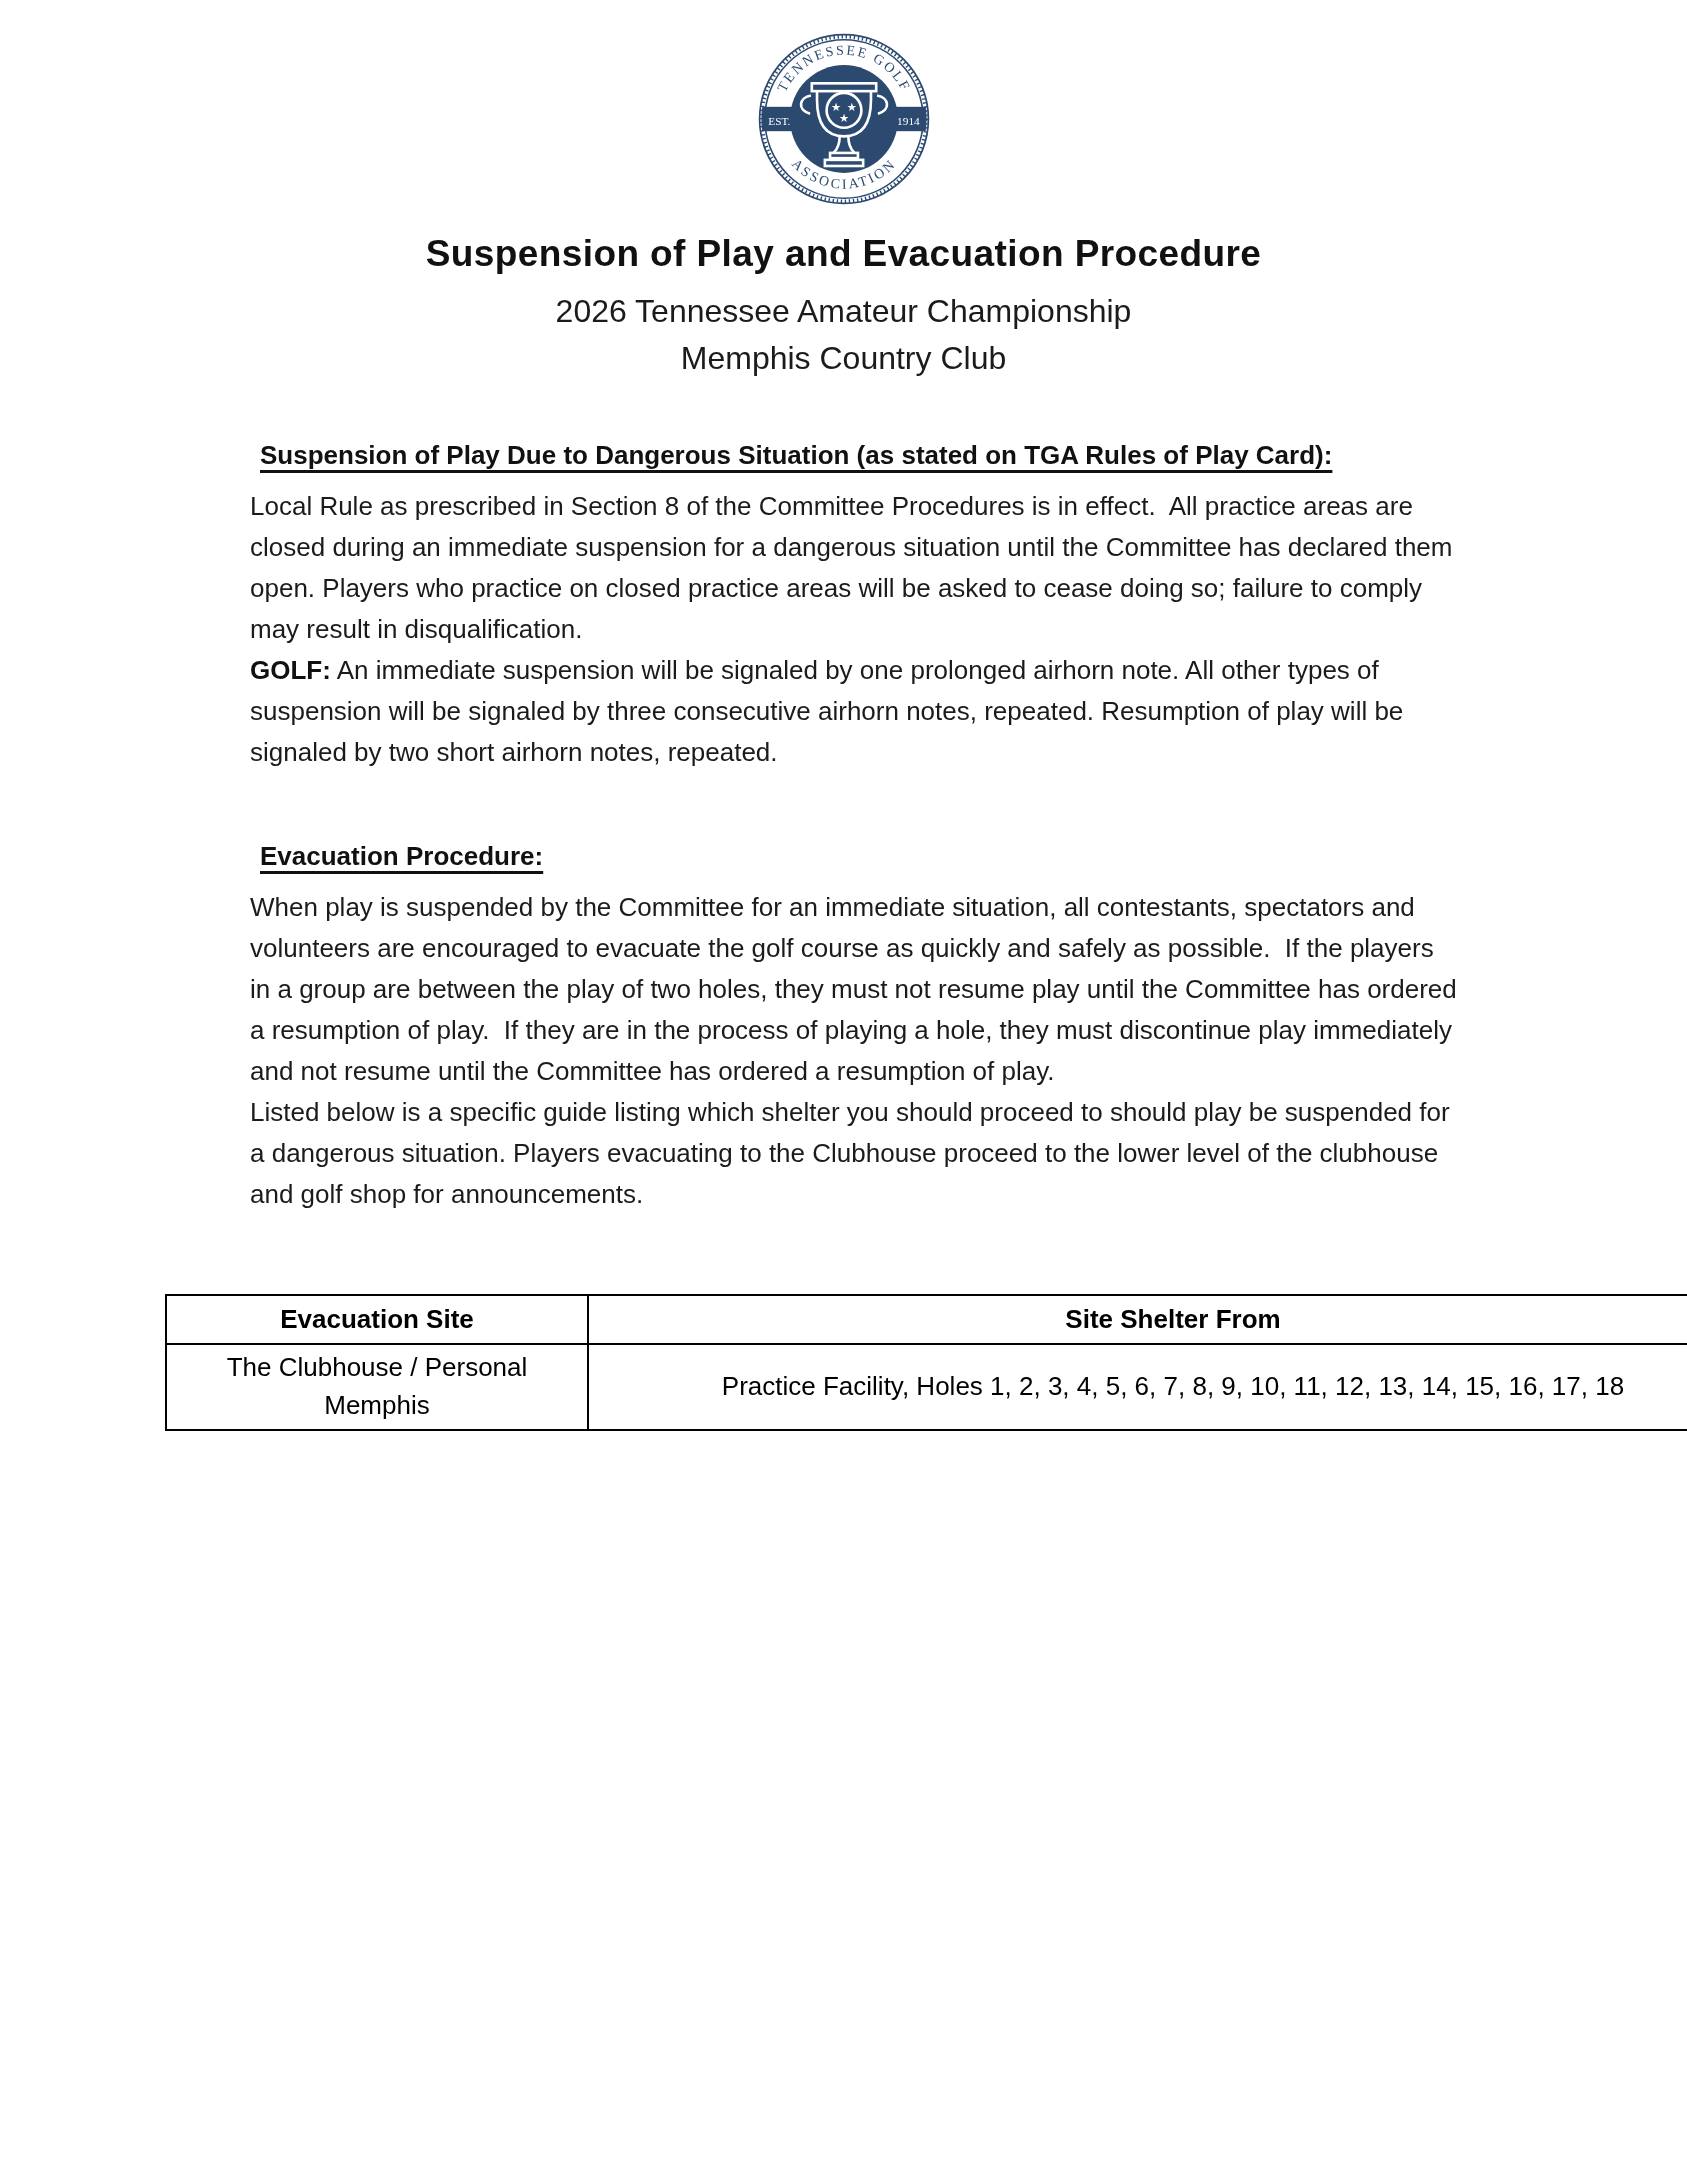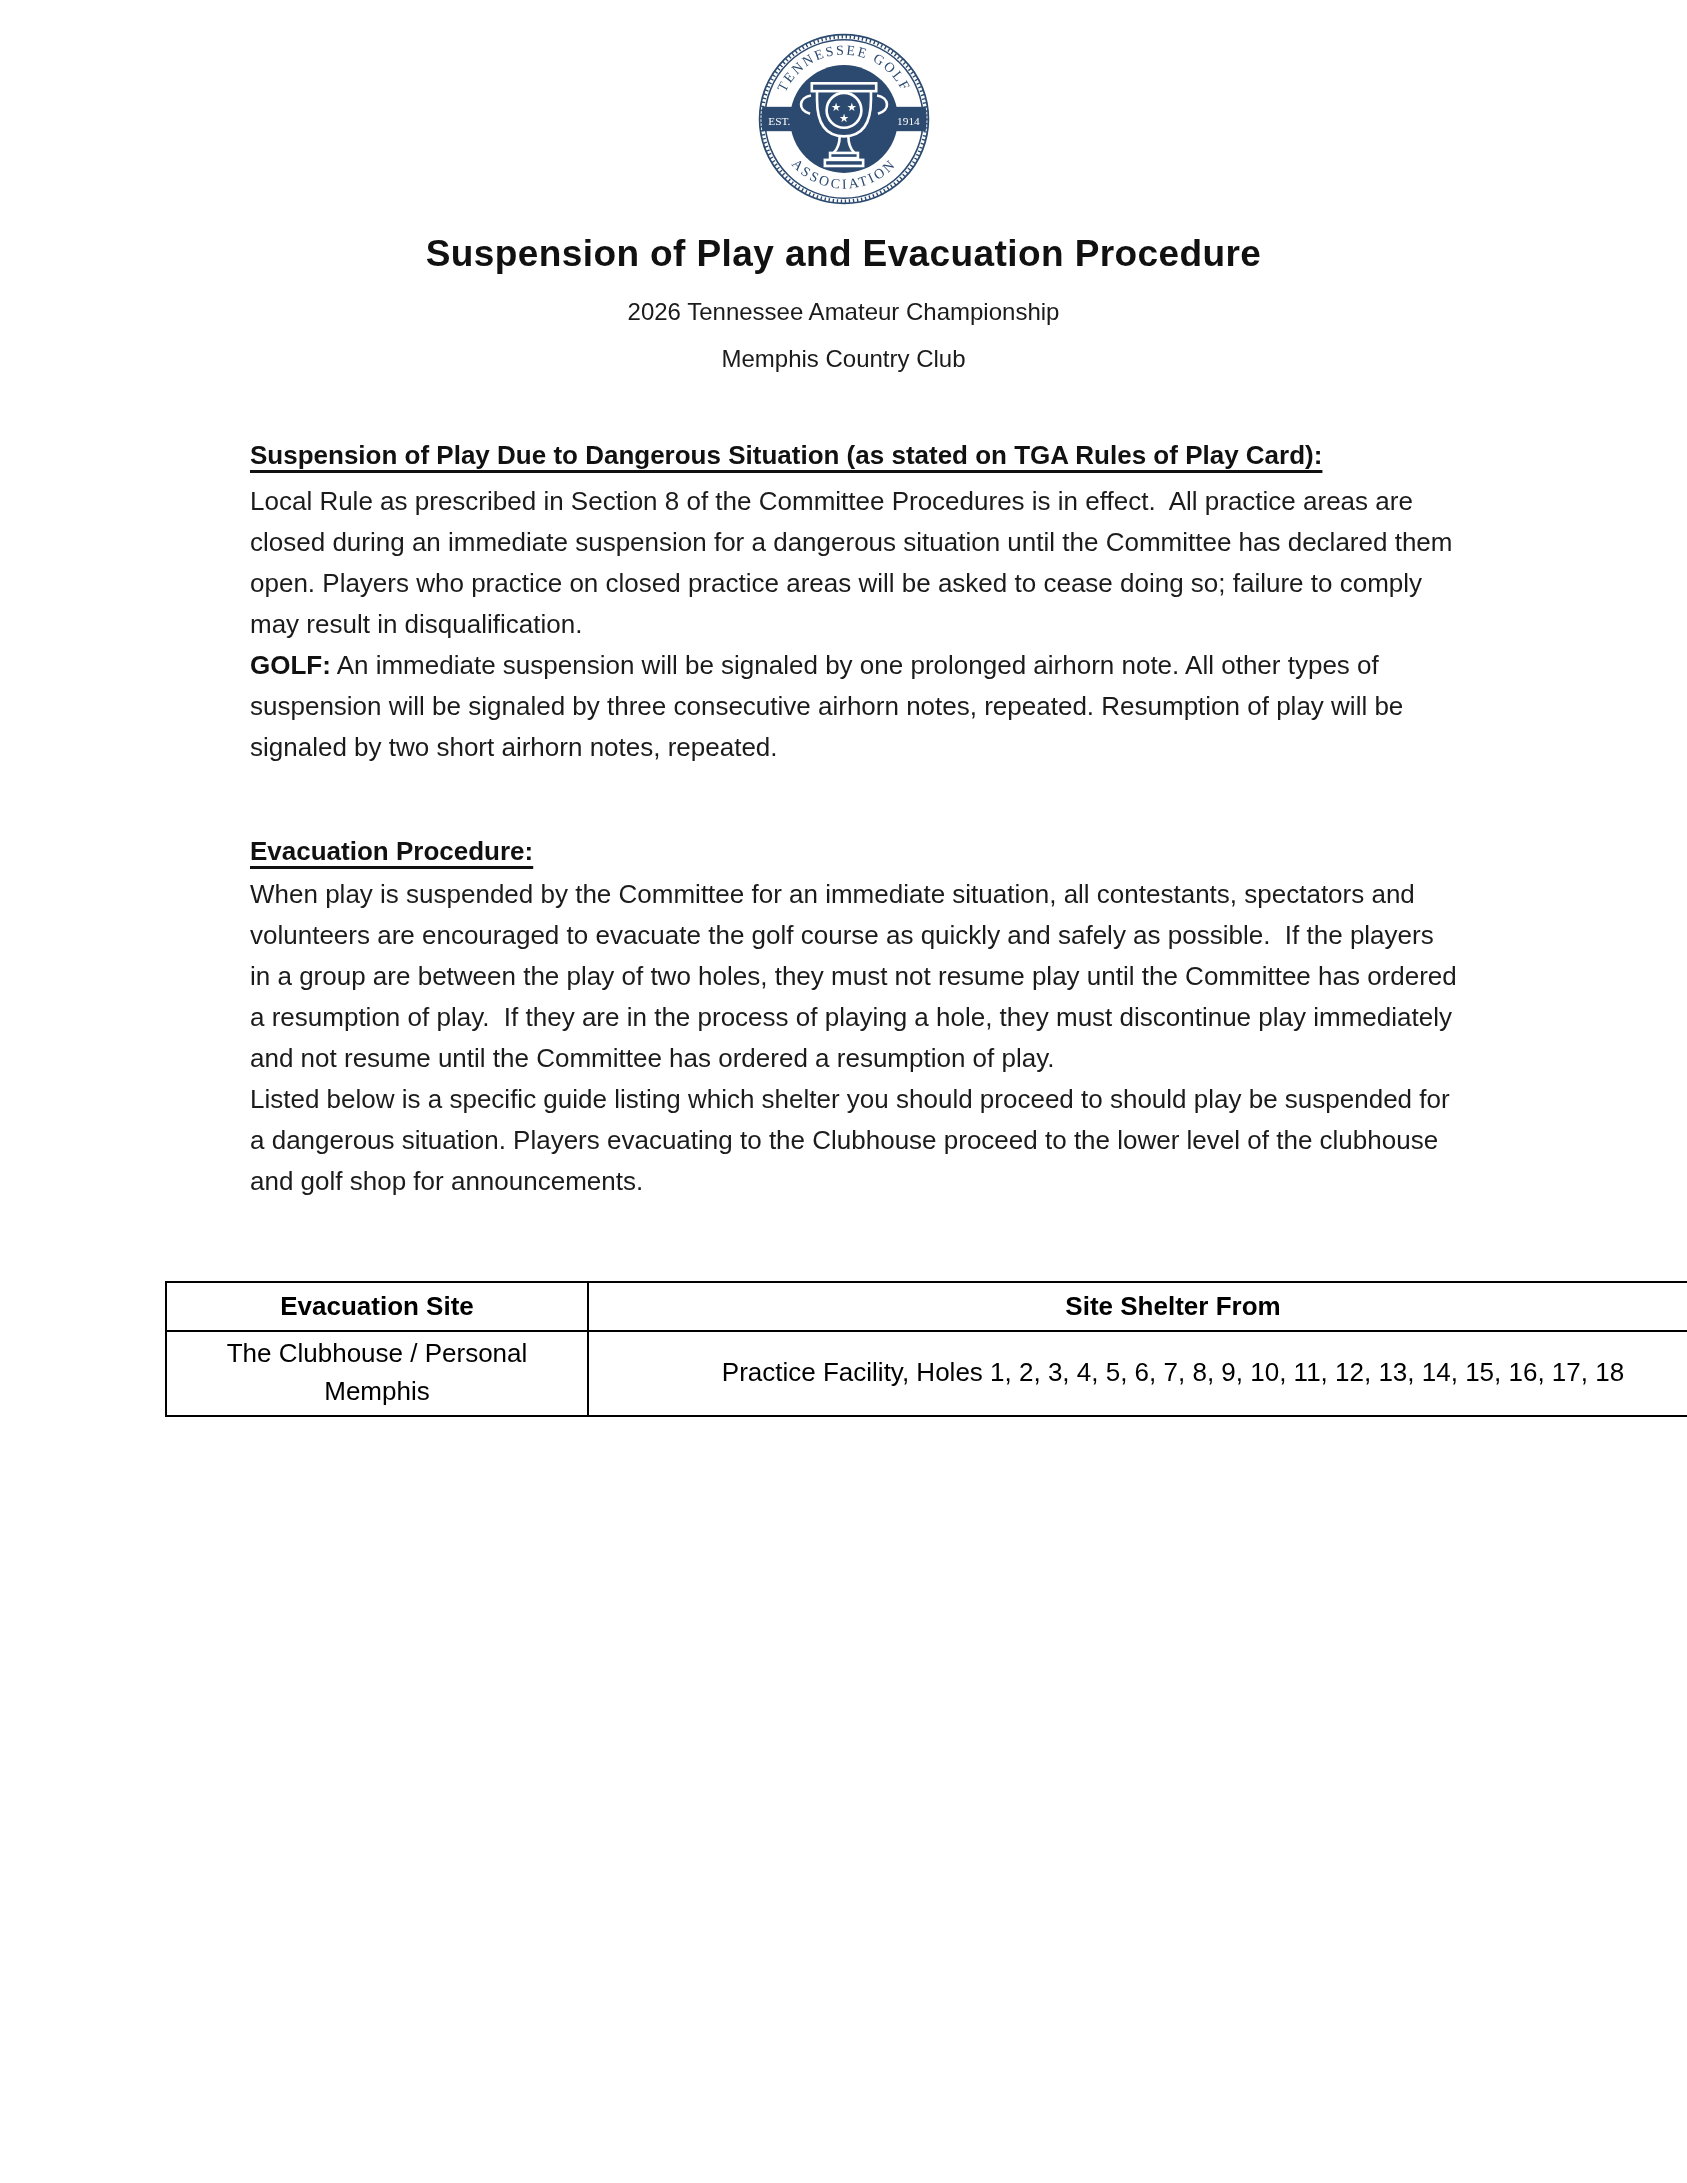--- a/index.html
+++ b/index.html
@@ -22,34 +22,34 @@
     margin: 23.6px 0 0 0;
     text-align: center;
     font-size: 37px;
     font-weight: 700;
     color: #111111;
     letter-spacing: 0.4px;
   }
   .doc-subtitle {
     margin-top: 13.5px;
     text-align: center;
-    font-size: 24px;
+    font-size: 32px;
     line-height: 47px;
     color: #1b1b1b;
   }
 
   .content {
     width: 1211px;
     margin-left: 250px;
     font-size: 26px;
     line-height: 41px;
   }
   .content p { margin: 0; white-space: pre-wrap; }
   .sec-heading {
-    margin: 0;
+    margin: 10px;
     font-size: 26px;
     line-height: 42px;
     font-weight: 700;
     text-decoration: underline;
     text-decoration-thickness: 2.5px;
     text-underline-offset: 5.9px;
     color: #111111;
   }
   .sec1 { margin-top: 52px; }
   .sec1 .body-par { margin-top: 5px; }

